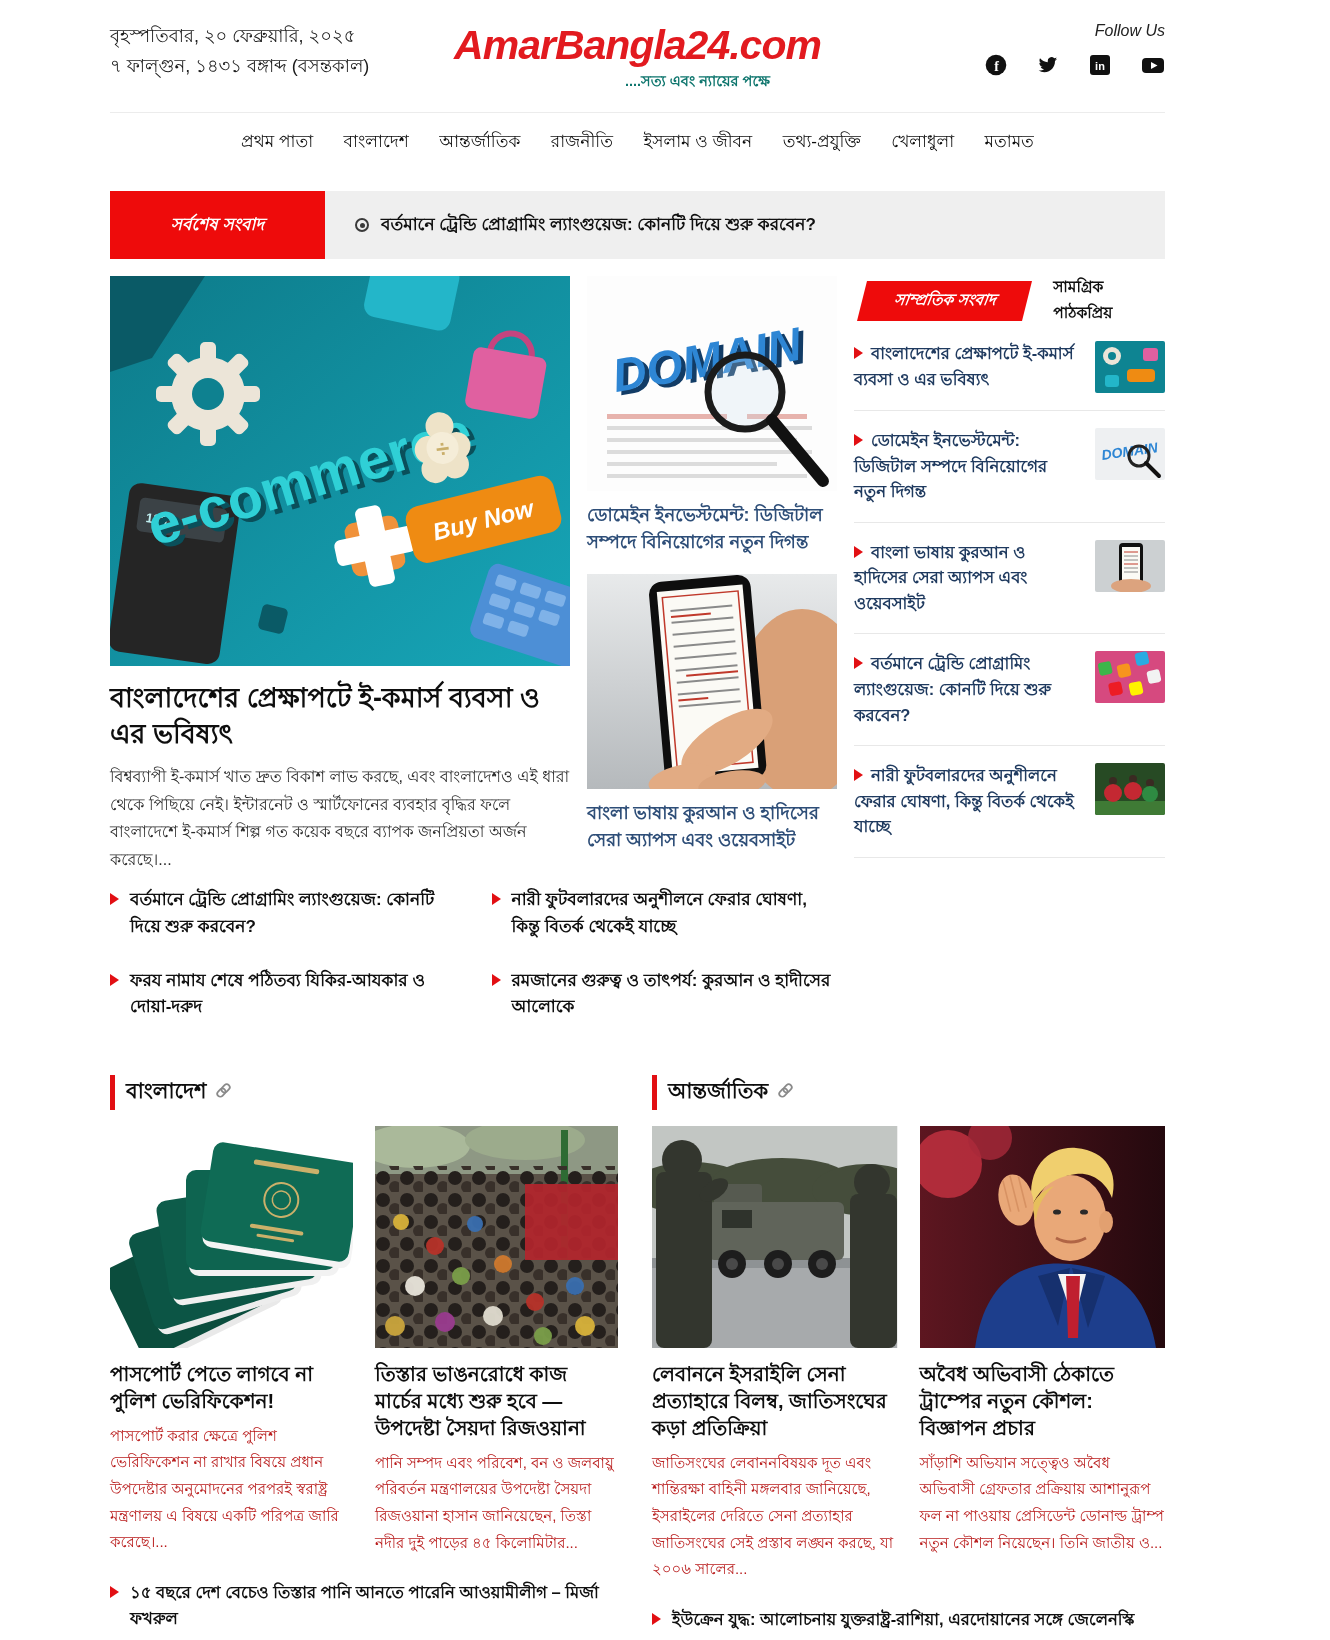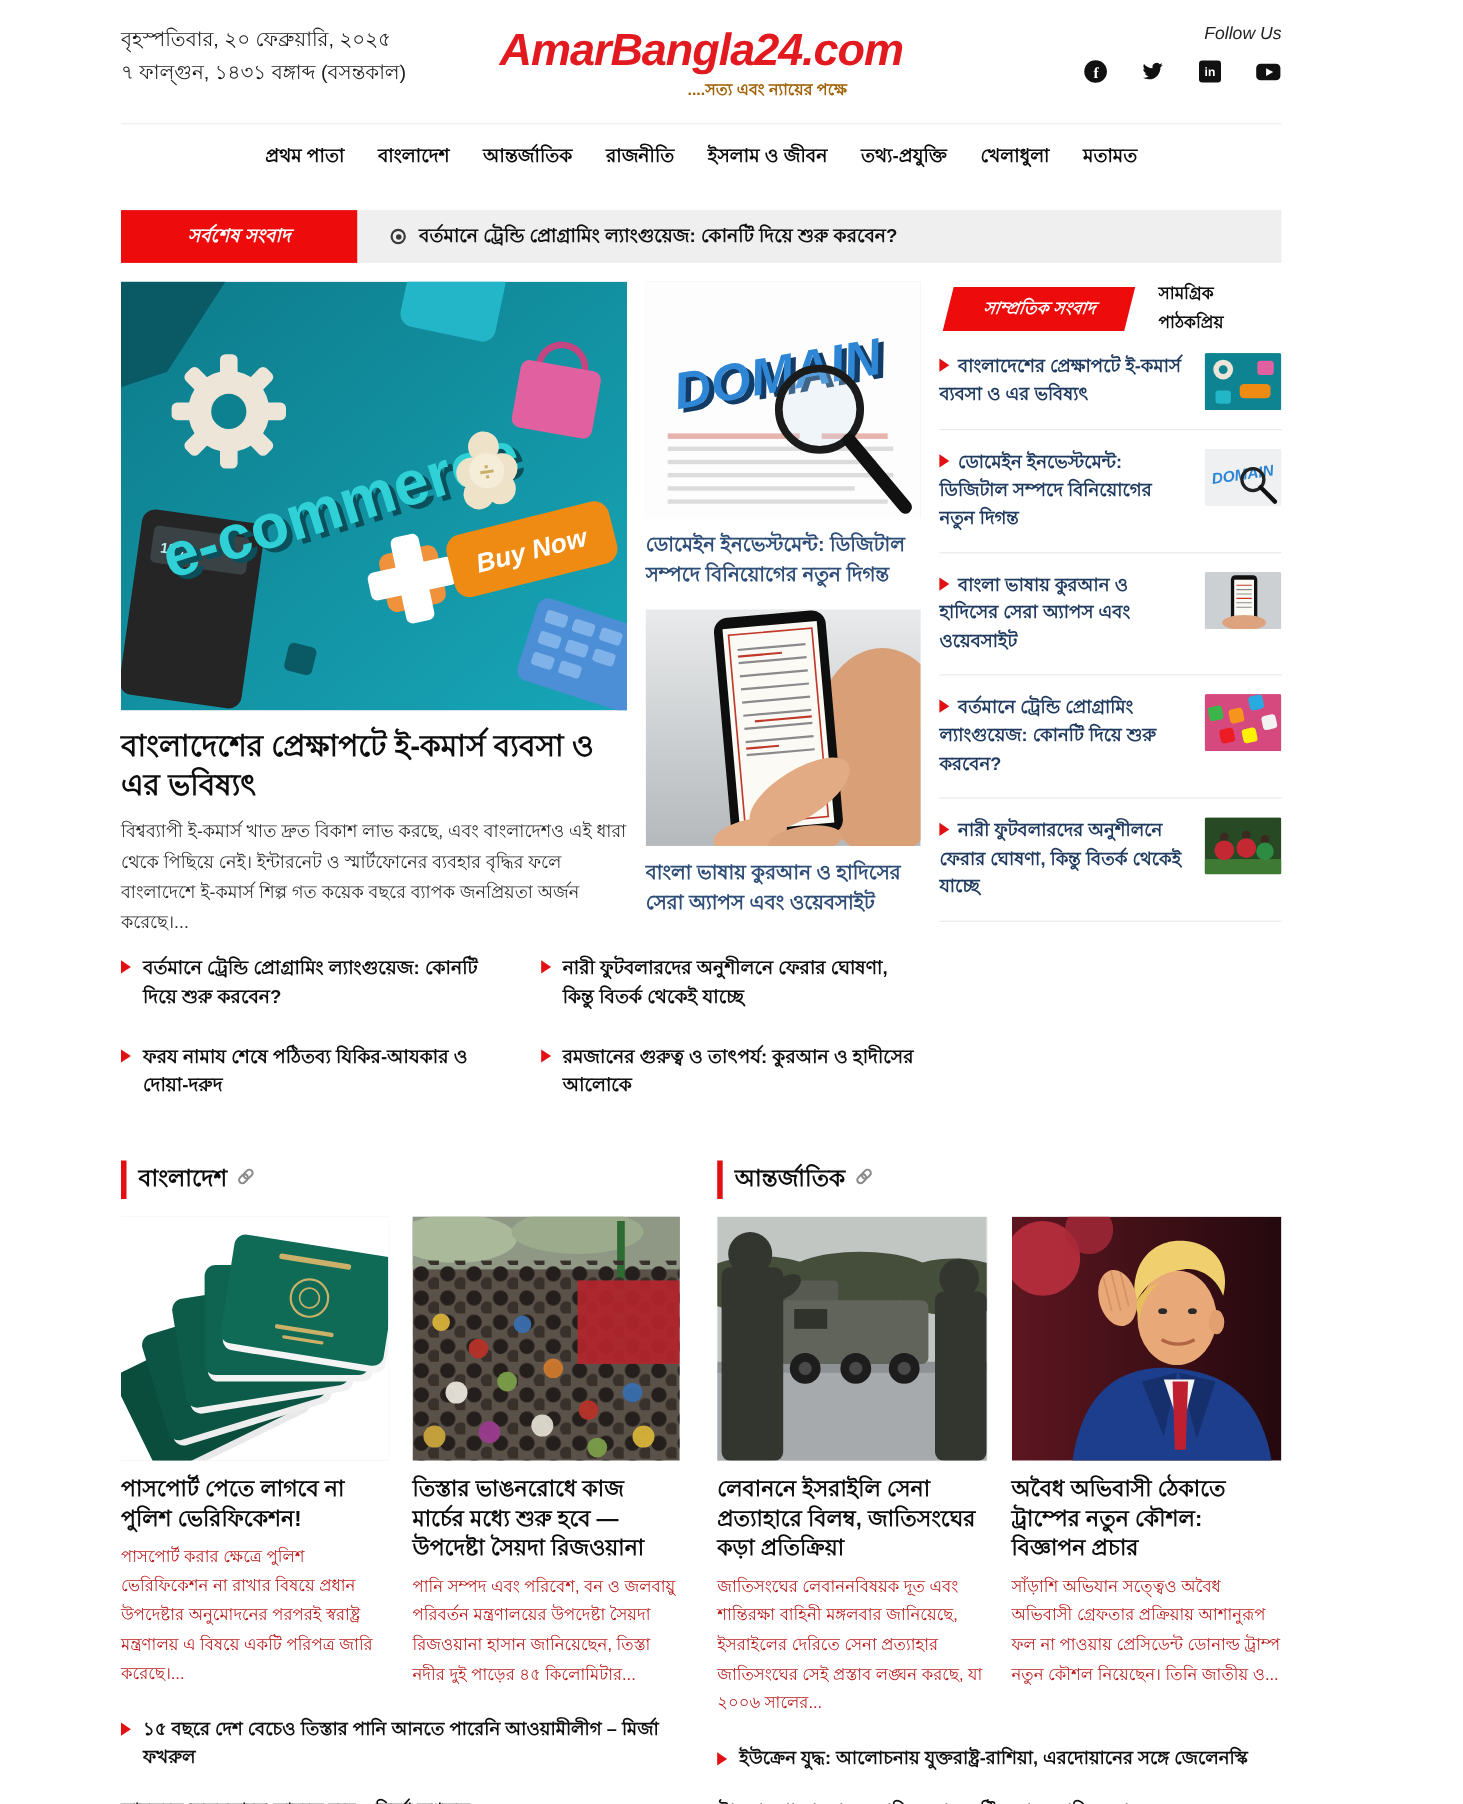--- a/index.html
+++ b/index.html
@@ -17,24 +17,24 @@
   .logo-block { flex:1; text-align:center; }
   .logo-text { font-size:41px; font-weight:800; font-style:italic; letter-spacing:-1px; }
   .tagline { font-size:14.5px; font-weight:700; margin-top:1px; text-align:center; padding-left:120px; }
   .follow-block { width:280px; text-align:right; }
   .follow-label { font-size:16px; color:#222; margin-bottom:14px;font-style:italic; }
   .social-row { display:flex; justify-content:flex-end; gap:30px; }
   .social-row svg { display:block; }
 
   
   .nav { border-top:1px solid #ececec; margin-top:18px; padding:15px 0 13px; text-align:center; }
-  .nav-item { display:inline-block; margin:0 13px; font-size:17px; font-weight:700; color:#0d0d0d; cursor:pointer; }
-
-  
-  .breaking { display:flex; height:48px; margin-top:22px; }
+  .nav-item { display:inline-block; margin:0 13px; font-size:17px; font-weight:400; color:#0d0d0d; cursor:pointer; }
+
+  
+  .breaking { display:flex; height:68px; margin-top:22px; }
   .breaking-label { width:215px; display:flex; align-items:center; justify-content:center;
     color:#fff; font-size:17px; font-weight:700; font-style:italic; }
   .breaking-ticker { flex:1; background:#efefef; display:flex; align-items:center; gap:12px; padding-left:30px; }
   .fisheye { width:14px; height:14px; border:2px solid #3a3a3a; border-radius:50%; display:flex; align-items:center; justify-content:center; }
   .fisheye i { width:5px; height:5px; background:#3a3a3a; border-radius:50%; }
   .ticker-text { font-size:17px; font-weight:700; color:#101010; }
 
   
   .main-grid { display:grid; grid-template-columns:460px 250px 311px; column-gap:17px; margin-top:17px; }
   .img-box { display:block; width:100%; overflow:hidden; background:#eee; }
@@ -82,21 +82,21 @@
 
 <div class="container">
 
   <div class="header">
     <div class="date-block">
       <div>বৃহস্পতিবার, ২০ ফেব্রুয়ারি, ২০২৫</div>
       <div>৭ ফাল্গুন, ১৪৩১ বঙ্গাব্দ (বসন্তকাল)</div>
     </div>
     <div class="logo-block">
       <div class="logo-text" style="color:#e21a1f">AmarBangla24.com</div>
-      <div class="tagline" style="color:#a16207">....সত্য এবং ন্যায়ের পক্ষে</div>
+      <div class="tagline" style="color:#0f766e">....সত্য এবং ন্যায়ের পক্ষে</div>
     </div>
     <div class="follow-block">
       <div class="follow-label">Follow Us</div>
       <div class="social-row">
         <span>
           <svg width="22" height="22" viewBox="0 0 22 22">
               <circle cx="11" cy="11" r="10.3" fill="#111"></circle>
               <text x="11.5" y="16.5" text-anchor="middle" font-size="14" font-weight="bold" fill="#fff" font-family="Liberation Serif,serif">f</text>
             </svg>
         </span>

